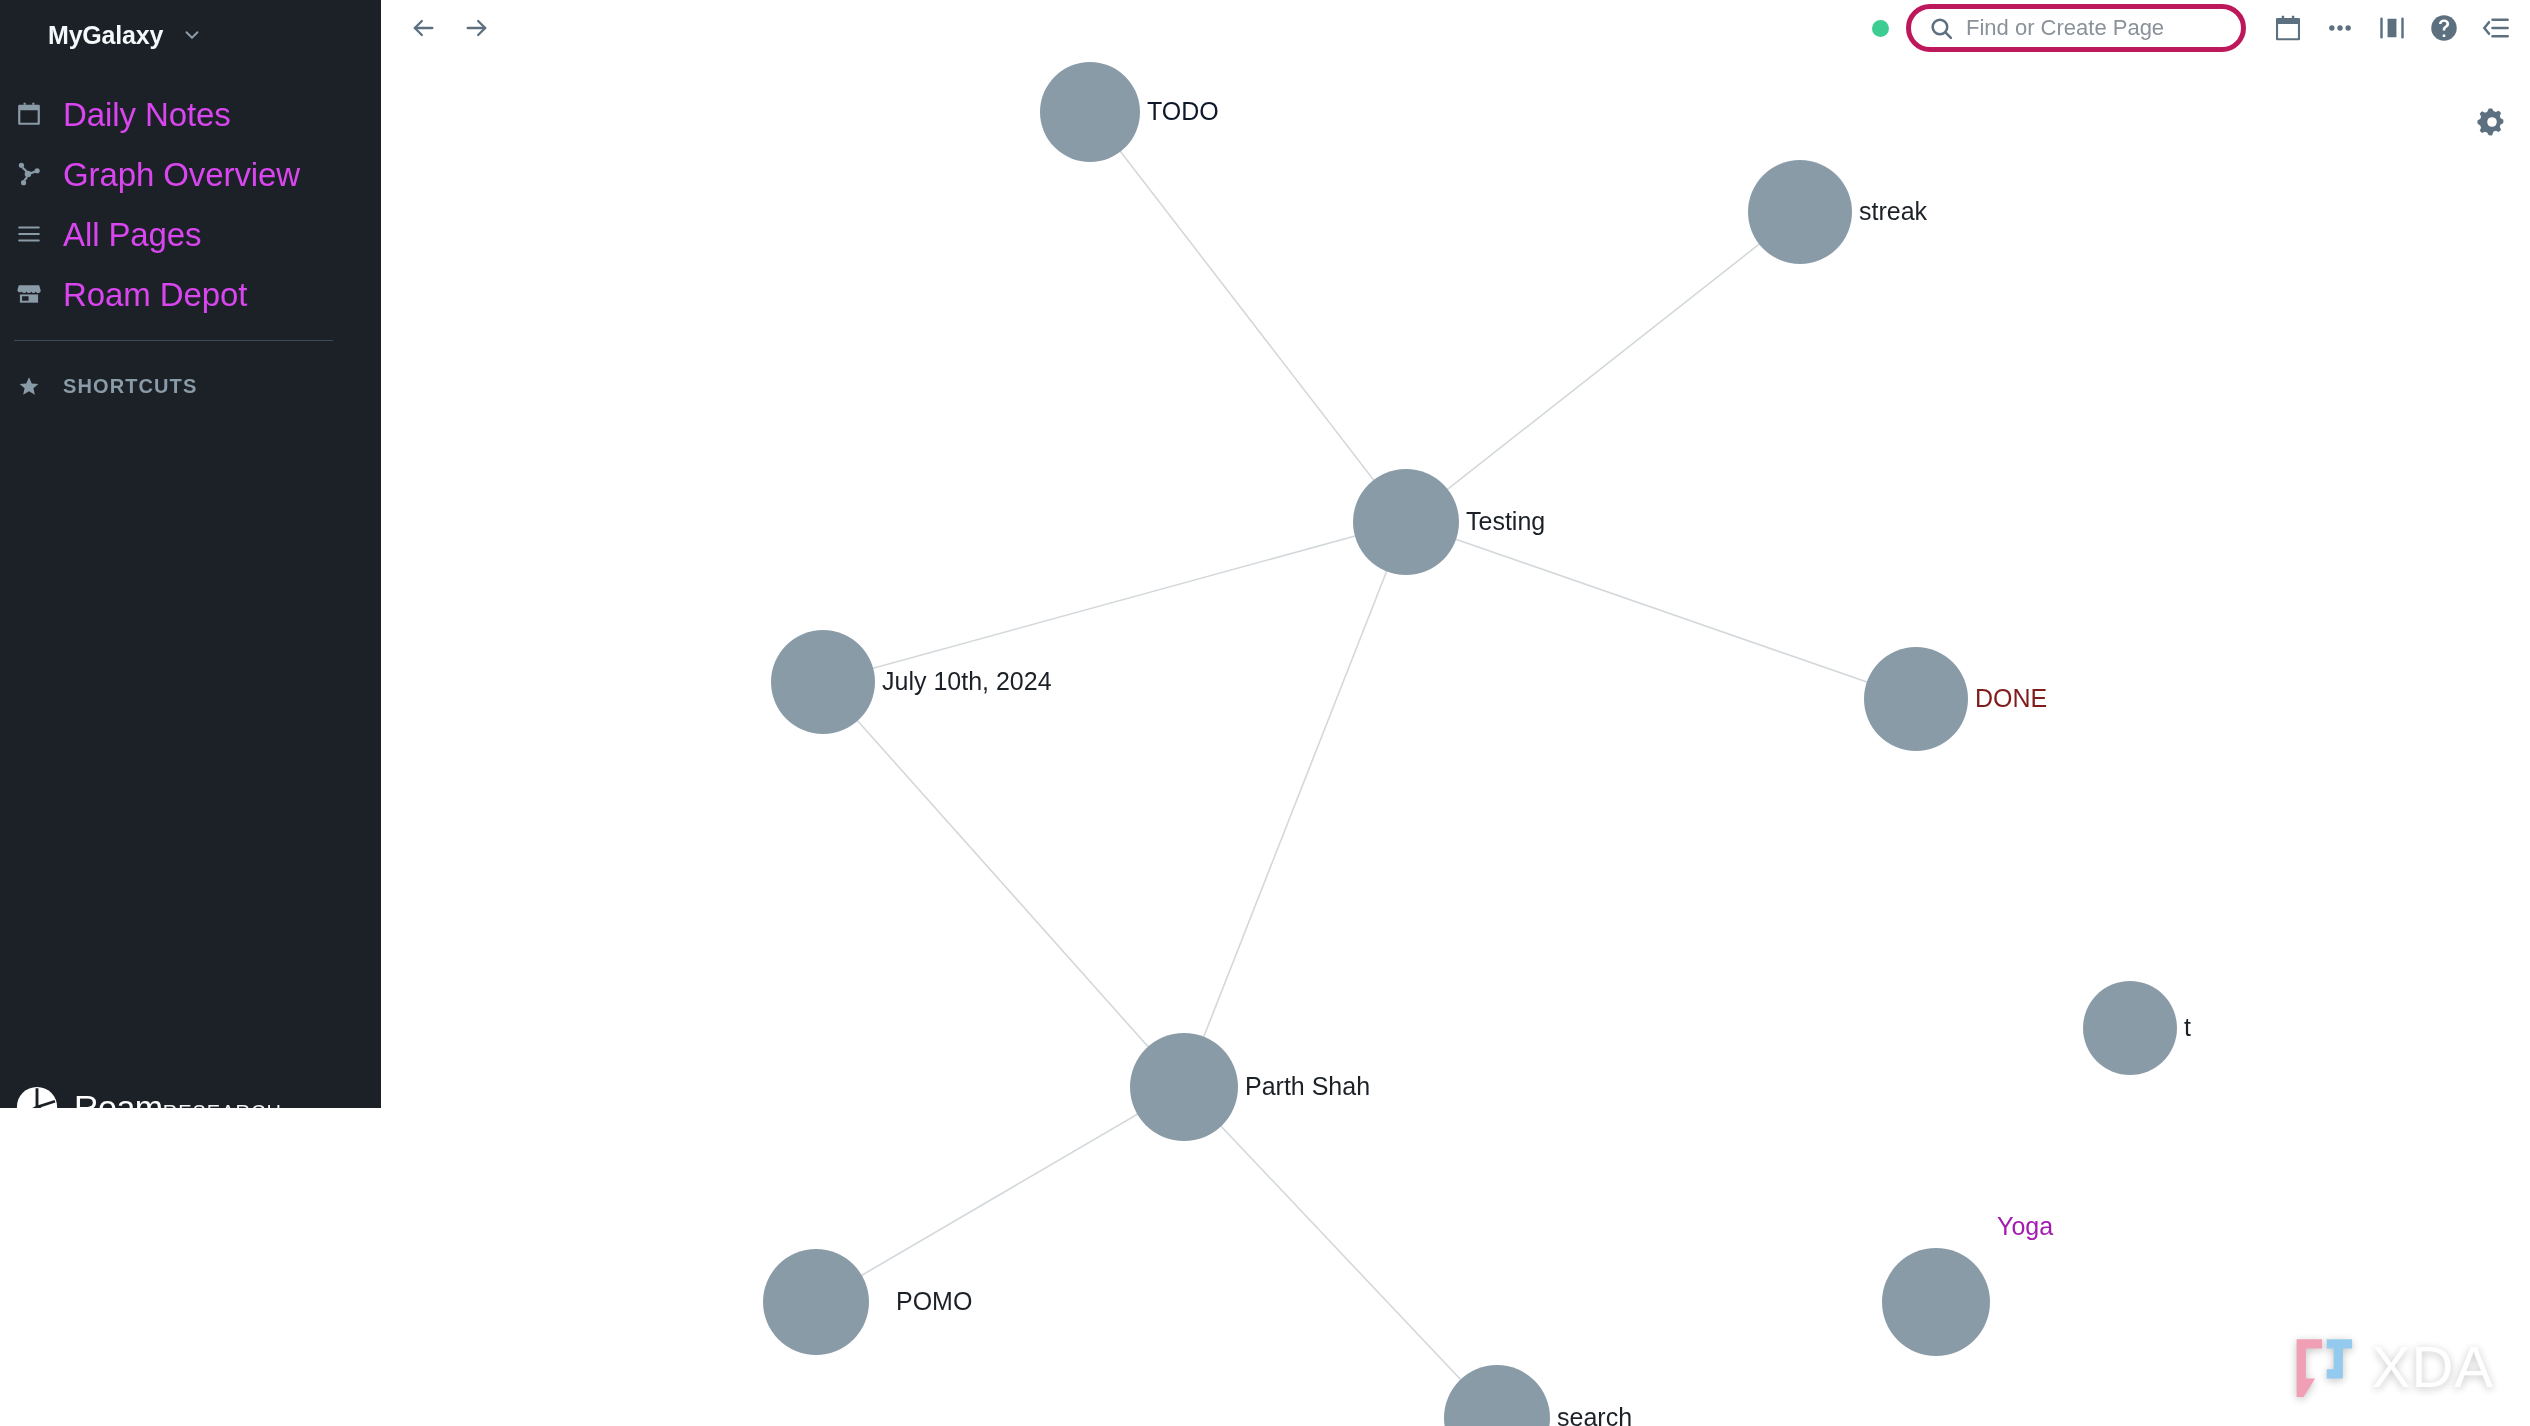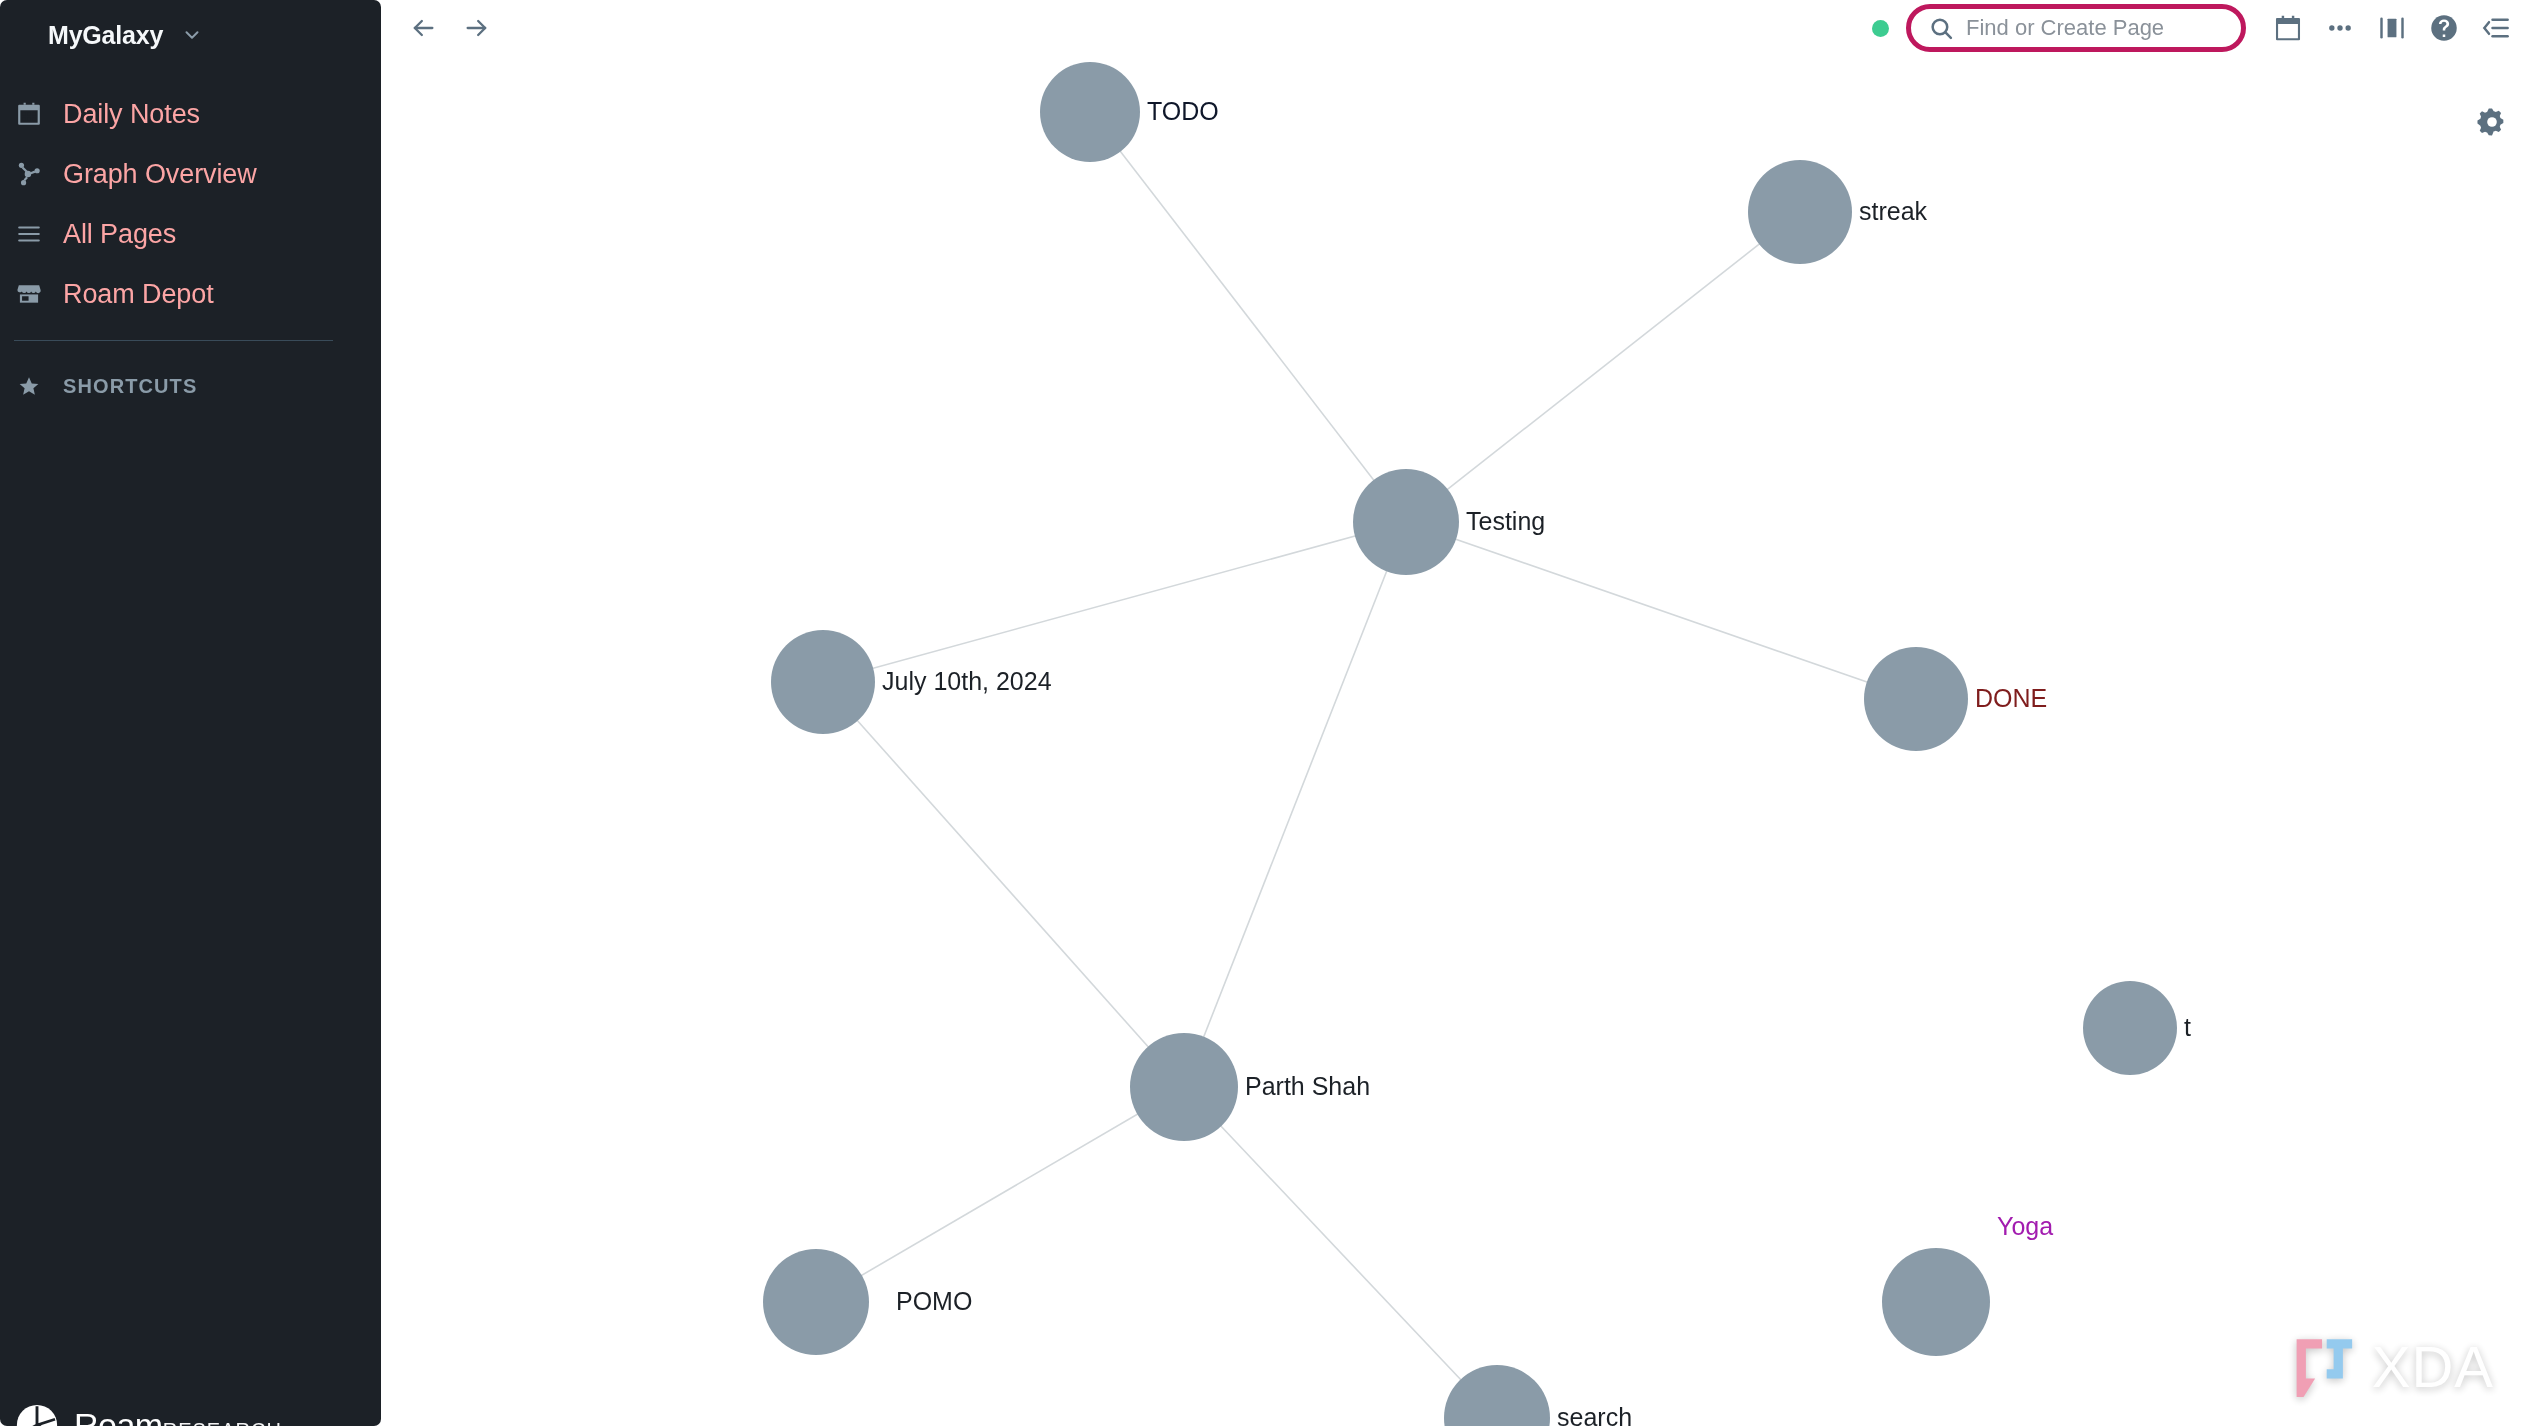--- a/index.html
+++ b/index.html
@@ -15,25 +15,24 @@
     position: relative;
     width: 2530px;
     height: 1426px;
     display: flex;
   }
 
   
   #sidebar {
     position: relative;
     width: 381px;
-    height: 1426px;
+    height: 1108px;
     background: #1c2127;
     flex: 0 0 381px;
     overflow: hidden;
-    border-radius: 7px;
   }
   .sb-header {
     display: flex;
     align-items: center;
     gap: 18px;
     padding: 14px 0 0 48px;
     height: 56px;
   }
   .sb-title {
     color: #f5f8fa;
@@ -59,22 +58,22 @@
   .sb-item .sb-ico {
     width: 30px;
     height: 30px;
     display: inline-flex;
     align-items: center;
     justify-content: center;
     color: #8a9ba8;
     flex: 0 0 30px;
   }
   .sb-item .sb-label {
-    color: #fca5a5;
-    font-size: 27px;
+    color: #d946ef;
+    font-size: 33px;
     line-height: 1;
     letter-spacing: -0.1px;
   }
   .sb-divider {
     height: 1px;
     background: #394b59;
     margin: 16px 48px 0 14px;
   }
   .sb-section {
     display: flex;

